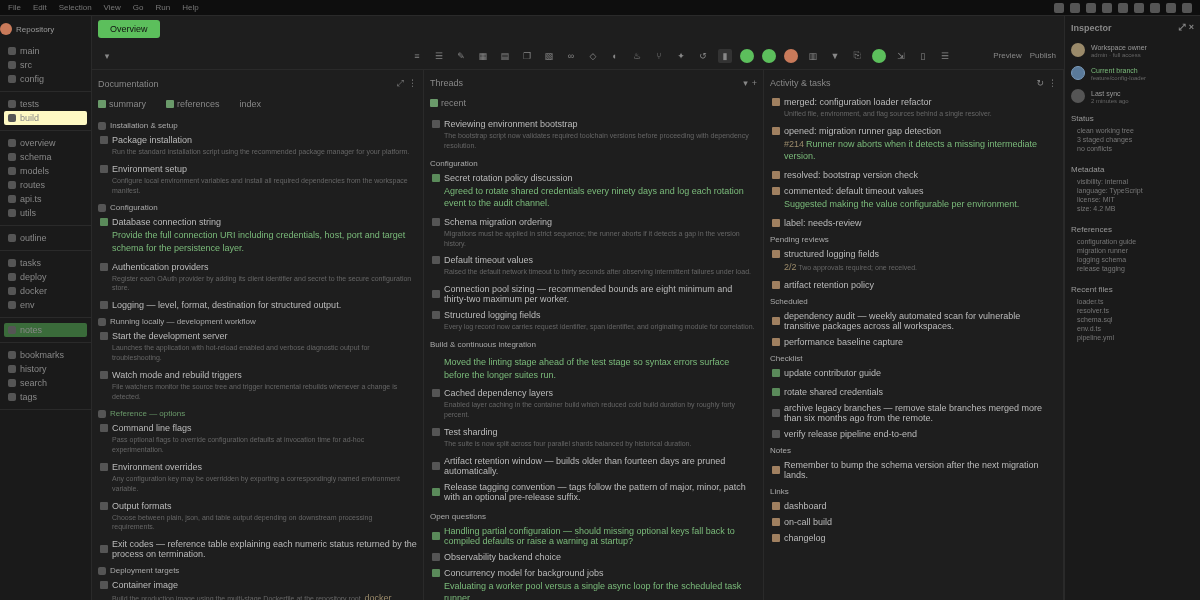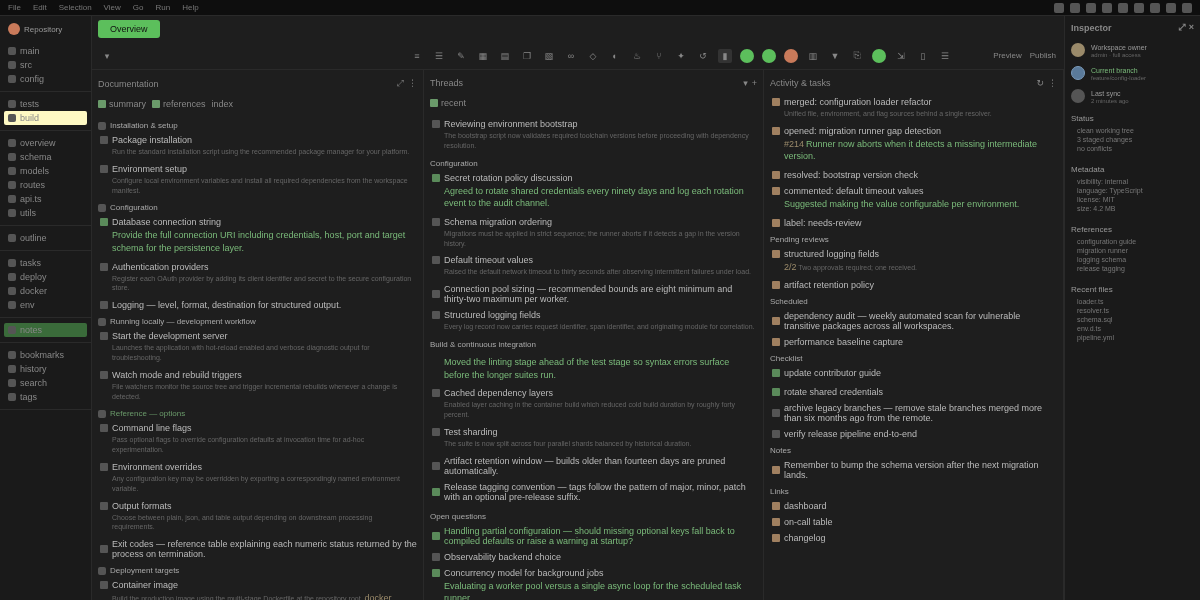--- a/index.html
+++ b/index.html
@@ -3,21 +3,21 @@
 <meta charset="utf-8">
 <style>
 *{margin:0;padding:0;box-sizing:border-box;font-family:-apple-system,BlinkMacSystemFont,"Segoe UI",sans-serif;font-size:9px;color:#888;}
 body{background:#1a1a1a;width:1200px;height:600px;overflow:hidden;}
 .menubar{height:16px;background:#0e0e0e;display:flex;align-items:center;padding:0 8px;gap:12px;border-bottom:1px solid #2a2a2a;}
 .menubar-item{color:#777;font-size:8px;cursor:pointer;}
 .menubar-right{margin-left:auto;display:flex;gap:6px;}
 .menubar-icon{width:10px;height:10px;background:#555;border-radius:2px;}
 .app{display:flex;height:584px;}
 .sidebar-left{width:92px;background:#1a1a1a;border-right:1px solid #2a2a2a;display:flex;flex-direction:column;overflow:hidden;}
-.sidebar-header{height:26px;display:flex;align-items:center;padding:0 8px;gap:4px;}
+.sidebar-header{height:26px;display:flex;align-items:center;padding:0 0;gap:4px;}
 .avatar{width:12px;height:12px;border-radius:50%;background:#c97a5a;}
 .sidebar-header-text{font-size:8px;color:#999;}
 .sidebar-section{padding:2px 4px;}
 .sidebar-item{display:flex;align-items:center;gap:4px;padding:2px 4px;font-size:7px;color:#888;cursor:pointer;}
 .sidebar-item.active{background:#fef9c3;color:#111;border-radius:2px;}
 .sidebar-item.highlighted{background:#3a6b3a;color:#ccc;border-radius:2px;}
 .sidebar-icon{width:8px;height:8px;background:#555;border-radius:2px;flex-shrink:0;}
 .sidebar-divider{height:1px;background:#2a2a2a;margin:3px 0;}
 .main{flex:1;display:flex;flex-direction:column;background:#1e1e1e;}
 .main-header{height:26px;display:flex;align-items:center;padding:0 6px;}
@@ -28,21 +28,21 @@
 .dot-green{background:#5cbf5c;}
 .dot-orange{background:#c97a5a;}
 .toolbar-spacer{flex:1;}
 .content{flex:1;display:flex;overflow:hidden;}
 .col{border-right:1px solid #2a2a2a;overflow-y:auto;padding:6px;}
 .col1{width:332px;}
 .col2{width:340px;}
 .col3{width:300px;}
 .col-header{display:flex;align-items:center;gap:6px;padding:2px 0 6px;font-size:8px;color:#999;}
 .col-header-right{margin-left:auto;display:flex;gap:4px;}
-.subtabs{display:flex;gap:6px;padding:4px 0;margin-bottom:4px;}
+.subtabs{display:flex;gap:20px;padding:4px 0;margin-bottom:4px;}
 .subtab{font-size:8px;color:#6a9a6a;cursor:pointer;display:flex;align-items:center;gap:3px;}
 .subtab-icon{width:8px;height:8px;background:#6a9a6a;border-radius:1px;}
 .section-title{font-size:8px;color:#aaa;padding:4px 0 2px;display:flex;align-items:center;gap:4px;}
 .section-title.green{color:#6a9a6a;}
 .entry{padding:3px 0 3px 14px;}
 .entry-header{display:flex;align-items:center;gap:4px;font-size:8px;color:#bbb;}
 .entry-icon{width:8px;height:8px;background:#555;border-radius:1px;flex-shrink:0;margin-left:-12px;}
 .entry-icon.green{background:#5a8a5a;}
 .entry-icon.tan{background:#a08060;}
 .entry-title{color:#bbb;}
@@ -571,21 +571,21 @@
             <div class="section-title">Links</div>
             <div class="entry">
               <div class="entry-header">
                 <div class="entry-icon tan"></div>
                 <span class="entry-title">dashboard</span>
               </div>
             </div>
             <div class="entry">
               <div class="entry-header">
                 <div class="entry-icon tan"></div>
-                <span class="entry-title">on-call table</span>
+                <span class="entry-title">on-call build</span>
               </div>
             </div>
             <div class="entry">
               <div class="entry-header">
                 <div class="entry-icon tan"></div>
                 <span class="entry-title">changelog</span>
               </div>
             </div>
           </div>
       </div>

